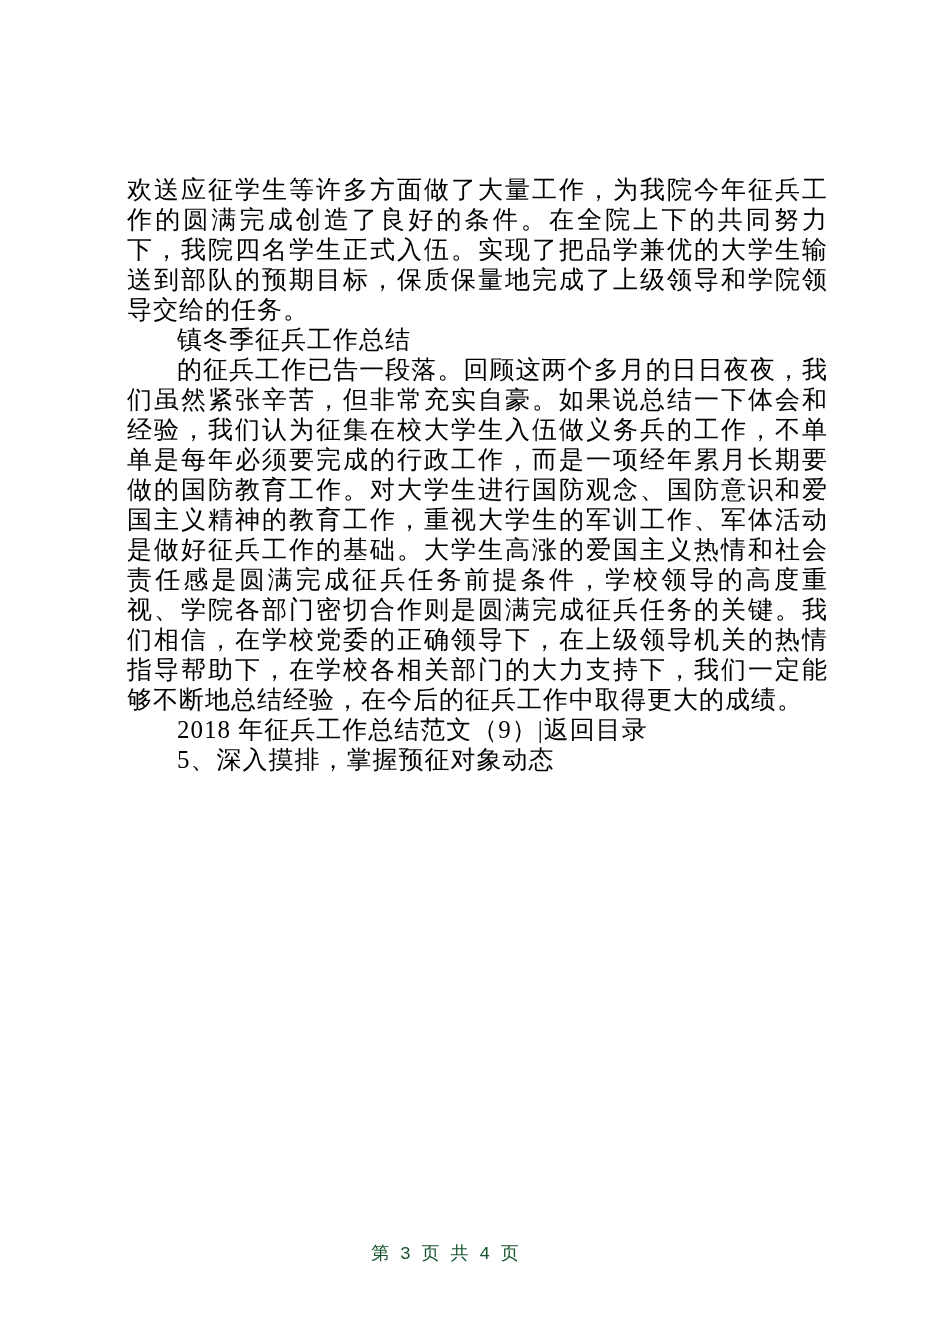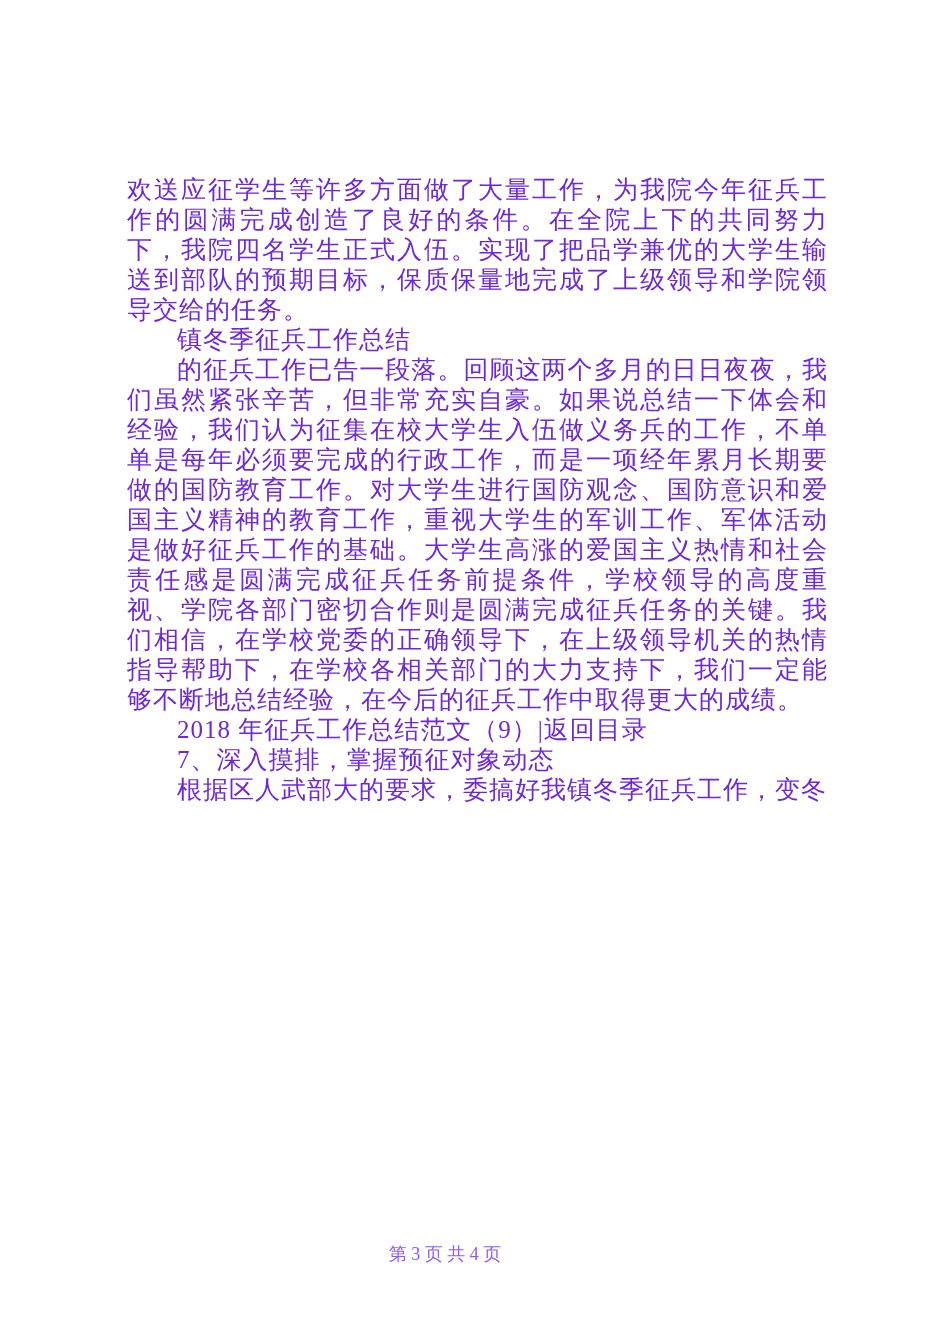--- a/index.html
+++ b/index.html
@@ -16,55 +16,54 @@
   }
   .content {
     position: absolute;
     left: 127px;
     top: 175px;
     width: 701px;
     font-family: "Liberation Serif", "DejaVu Serif", serif;
     font-size: 25px;
     line-height: 30px;
     letter-spacing: 1px;
-    color: #6d28d9;
+    color: #000000;
     text-align: justify;
     font-weight: 400;
   }
   .content p {
     margin: 0;
     padding: 0;
   }
   .content p.indent {
     text-indent: 2em;
   }
   .footer {
     position: absolute;
     top: 1243px;
     left: 0;
     width: 826px;
     text-align: center;
-    font-family: Liberation Serif, serif;
+    font-family: Liberation Mono, monospace;
     font-size: 18px;
     line-height: 22px;
-    color: #8b5cf6;
+    color: #14532d;
   }
   .footer .page-indicator {
     display: inline-block;
     transform: translateX(32px); 
   }
 </style>
 </head>
 <body>
 
 <div class="page">
   <div class="content" id="doc-body">
       <p class="no-indent">欢送应征学生等许多方面做了大量工作，为我院今年征兵工作的圆满完成创造了良好的条件。在全院上下的共同努力下，我院四名学生正式入伍。实现了把品学兼优的大学生输送到部队的预期目标，保质保量地完成了上级领导和学院领导交给的任务。</p>
       <p class="indent">镇冬季征兵工作总结</p>
       <p class="indent">的征兵工作已告一段落。回顾这两个多月的日日夜夜，我们虽然紧张辛苦，但非常充实自豪。如果说总结一下体会和经验，我们认为征集在校大学生入伍做义务兵的工作，不单单是每年必须要完成的行政工作，而是一项经年累月长期要做的国防教育工作。对大学生进行国防观念、国防意识和爱国主义精神的教育工作，重视大学生的军训工作、军体活动是做好征兵工作的基础。大学生高涨的爱国主义热情和社会责任感是圆满完成征兵任务前提条件，学校领导的高度重视、学院各部门密切合作则是圆满完成征兵任务的关键。我们相信，在学校党委的正确领导下，在上级领导机关的热情指导帮助下，在学校各相关部门的大力支持下，我们一定能够不断地总结经验，在今后的征兵工作中取得更大的成绩。</p>
       <p class="indent">2018 年征兵工作总结范文（9）|返回目录</p>
-      <p class="indent">7、深入摸排，掌握预征对象动态</p>
-      <p class="indent">根据区人武部大的要求，委搞好我镇冬季征兵工作，变冬</p>
+      <p class="indent">5、深入摸排，掌握预征对象动态</p>
     </div>
   <div class="footer">
     <span class="page-indicator">第 3 页  共 4 页</span>
   </div>
 </div>
 
 </body></html>

